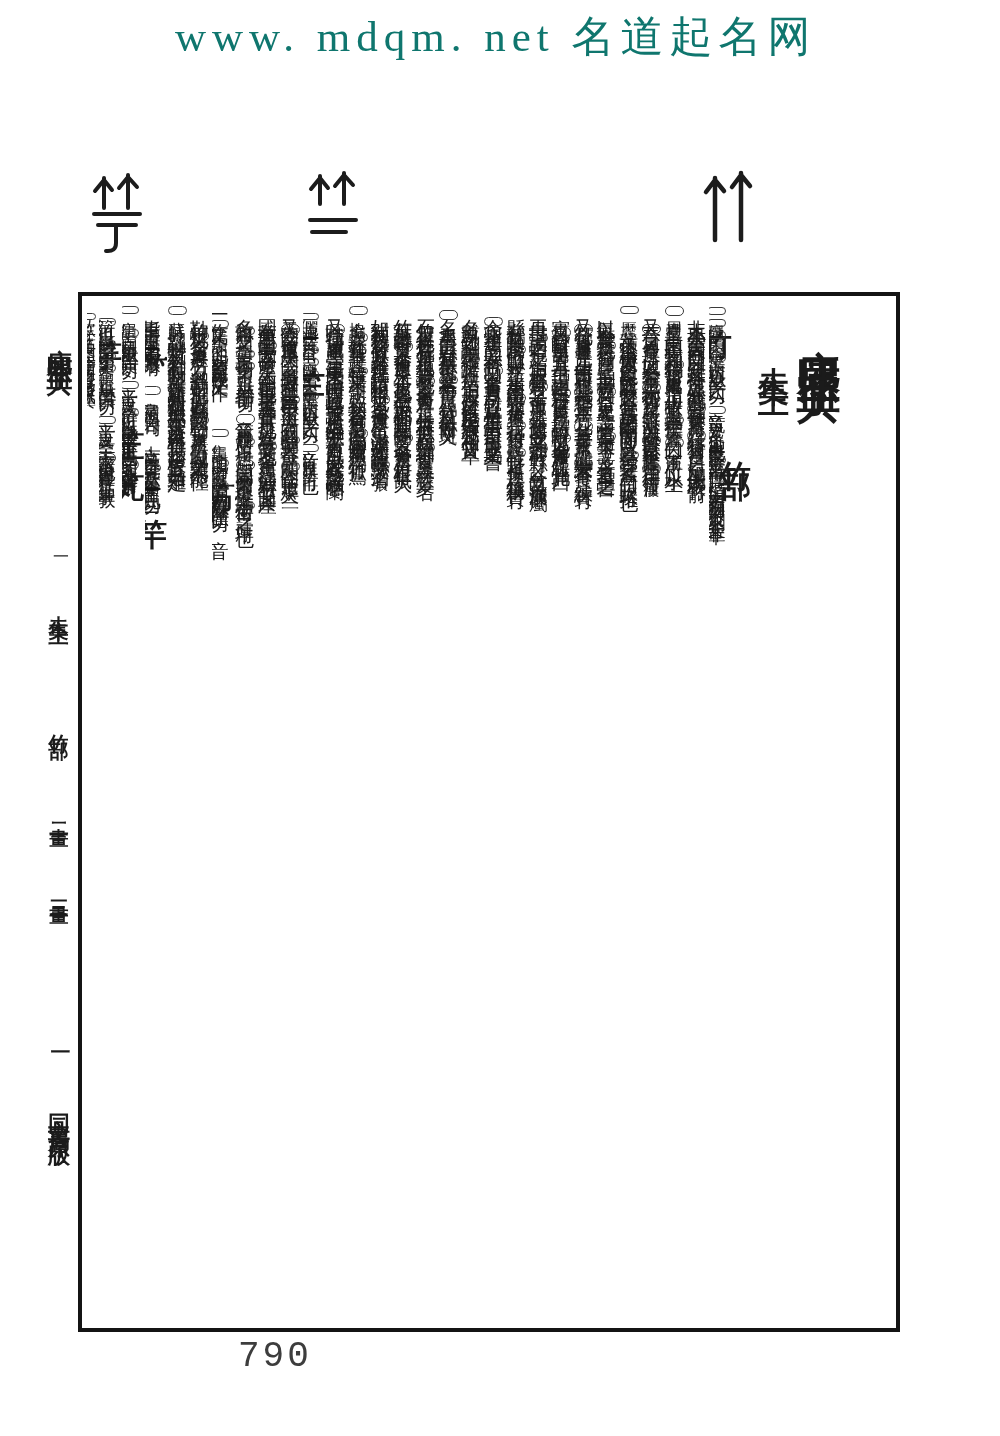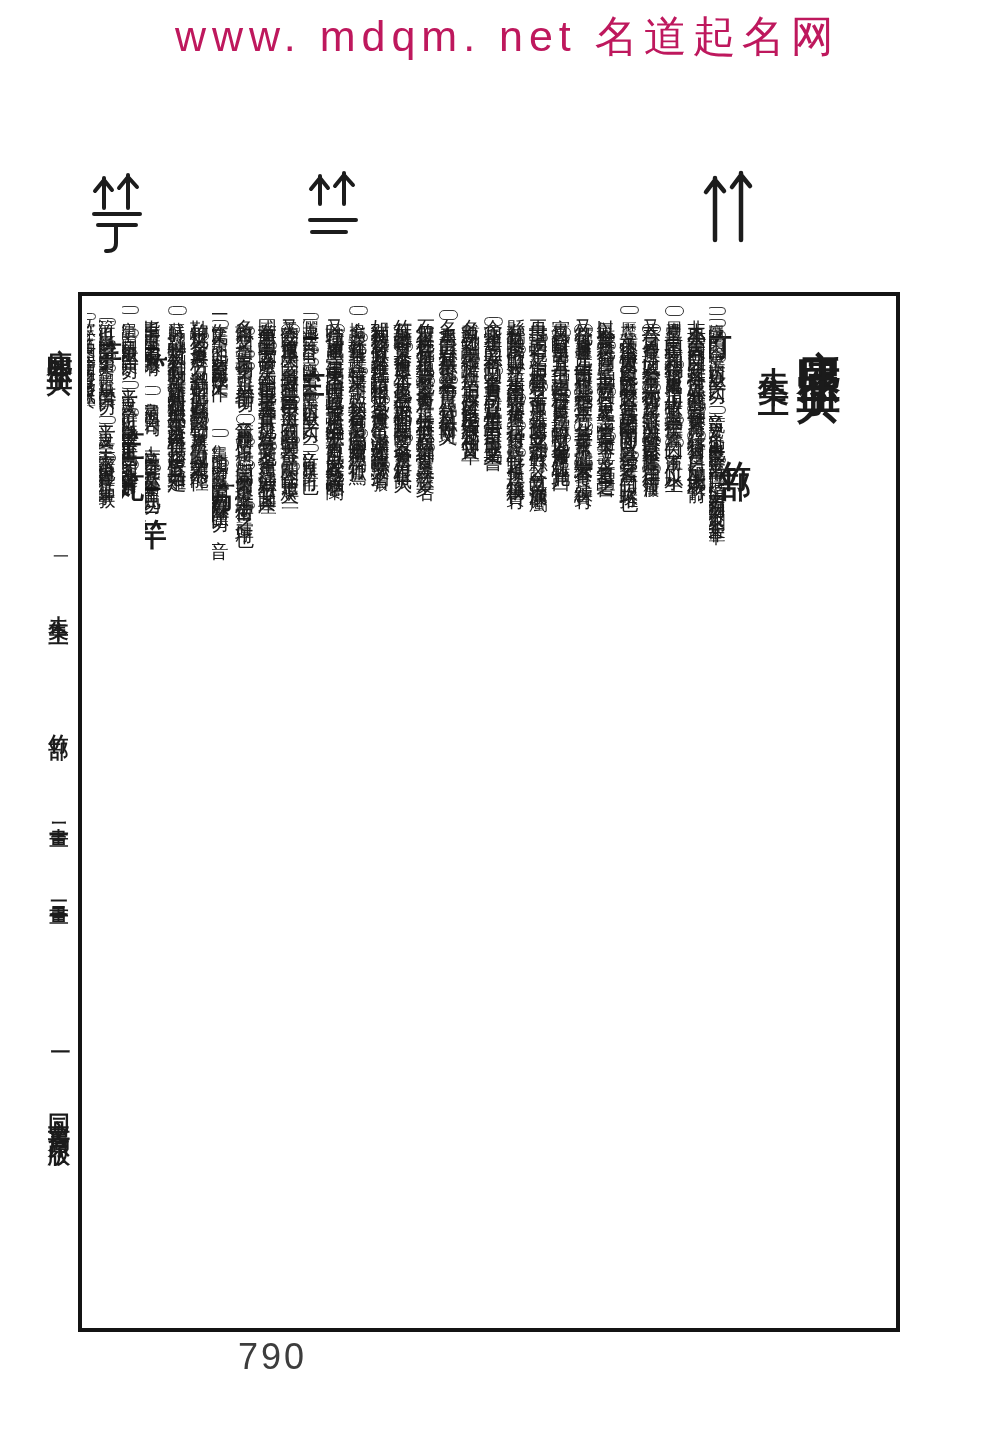--- a/index.html
+++ b/index.html
@@ -1,21 +1,21 @@
 <!DOCTYPE html>
 <html><head>
 <meta charset="utf-8">
 <style>
   html,body{margin:0;padding:0;background:#ffffff;}
   #stage{position:relative;width:1000px;height:1436px;background:#ffffff;overflow:hidden;
          font-family:"Liberation Serif","DejaVu Serif",serif;color:#1b1b1b;}
   
   .watermark{position:absolute;left:175px;top:8px;width:680px;
-    font-family:Liberation Sans, sans-serif;
-    font-size:43px;color:#be185d;letter-spacing:6px;white-space:nowrap;}
+    font-family:Liberation Serif, serif;
+    font-size:43px;color:#0f766e;letter-spacing:6px;white-space:nowrap;}
   
   .seal{position:absolute;}
   .seal svg{display:block;}
   
   .mainbox{position:absolute;left:78px;top:292px;width:822px;height:1040px;
     border:4px solid #141414;box-sizing:border-box;background:#fff;}
   
   .vtext{writing-mode:vertical-rl;text-orientation:upright;}
   .hd-title{position:absolute;right:48px;top:18px;font-size:44px;letter-spacing:10px;font-weight:bold;}
   .hd-vol{position:absolute;right:102px;top:46px;font-size:31px;letter-spacing:9px;font-weight:bold;}
@@ -38,21 +38,21 @@
   .lm-title{position:absolute;top:28px;left:4px;font-size:26px;font-weight:bold;letter-spacing:7px;}
   .lm-dash{position:absolute;top:248px;left:12px;font-size:16px;}
   .lm-vol{position:absolute;top:300px;left:8px;font-size:20px;letter-spacing:5px;font-weight:bold;}
   .lm-rad{position:absolute;top:418px;left:8px;font-size:20px;letter-spacing:5px;font-weight:bold;}
   .lm-s1{position:absolute;top:508px;left:8px;font-size:19px;letter-spacing:4px;font-weight:bold;}
   .lm-s2{position:absolute;top:585px;left:8px;font-size:19px;letter-spacing:4px;font-weight:bold;}
   .lm-leaf{position:absolute;top:742px;left:10px;font-size:20px;font-weight:bold;}
   .lm-ed{position:absolute;top:796px;left:6px;font-size:22px;letter-spacing:6px;font-weight:bold;}
   
   .pagenum{position:absolute;left:238px;top:1336px;font-size:36px;letter-spacing:3px;color:#3d3d3d;
-           font-family:Liberation Sans, sans-serif;}
+           font-family:Liberation Mono, monospace;}
 </style>
 </head>
 <body>
 
 <div id="stage">
 
   <div class="watermark">www. mdqm. net 名道起名网</div>
 
   <div class="seal" style="left:86px;top:168px;">
     <svg width="62" height="86" viewBox="0 0 62 86">

